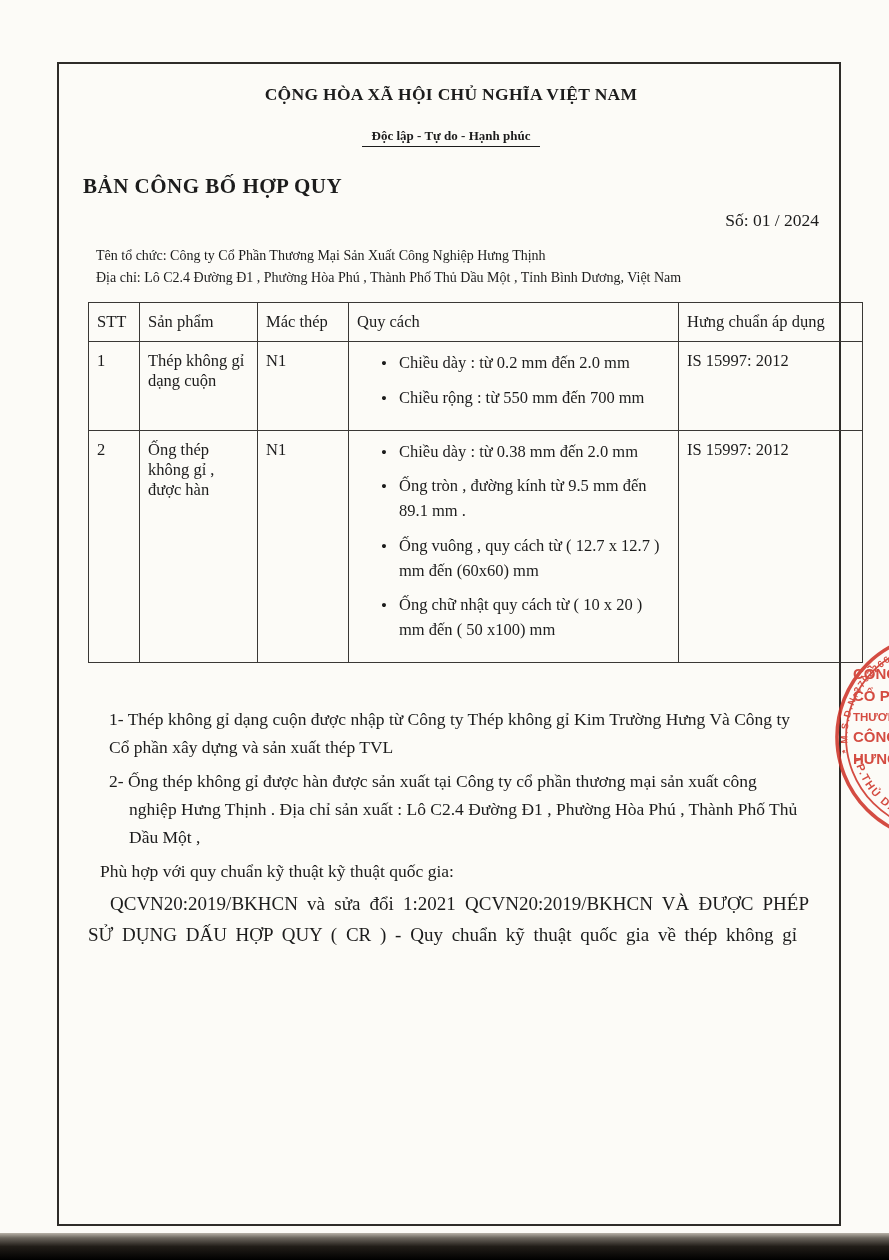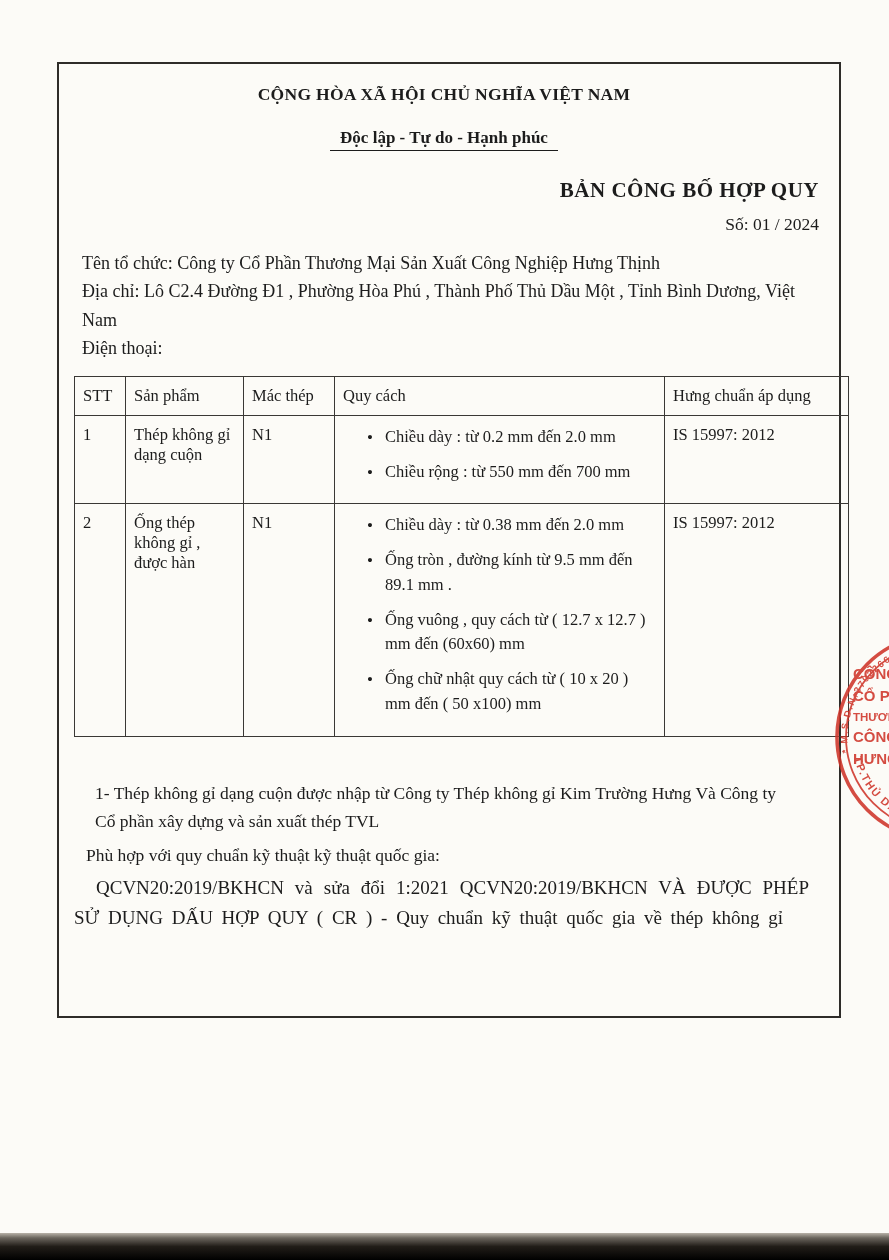--- a/index.html
+++ b/index.html
@@ -8,36 +8,36 @@
     width:889px;height:1260px;
     margin:0 auto;
     background:#fcfbf7;
     overflow:hidden;
     font-family:"Liberation Serif","DejaVu Serif",serif;
     color:#1c1c1c;
   }
   .frame{
     position:absolute;
     left:57px;top:62px;
-    width:784px;height:956px;
+    width:784px;height:1164px;
     border:2px solid #2e2c29;
     box-sizing:border-box;
-    padding:12px 20px 0 10px;
+    padding:12px 20px 0 24px;
   }
   .hdr{text-align:center;margin-top:8px;}
   .hdr-line1{font-weight:bold;font-size:17.5px;letter-spacing:.3px;}
   .hdr-line2{
     display:inline-block;
-    font-weight:bold;font-size:17px;
+    font-weight:bold;font-size:13px;
     margin-top:5px;padding:0 10px 2px 10px;
     border-bottom:1.6px solid #1c1c1c;
   }
-  .doc-title{text-align:right;font-weight:bold;font-size:21px;letter-spacing:.5px;margin-top:27px;}
+  .doc-title{text-align:left;font-weight:bold;font-size:21px;letter-spacing:.5px;margin-top:27px;}
   .doc-number{text-align:right;font-size:17.5px;margin-top:11px;}
-  .para{font-size:18px;line-height:1.58;margin:0;padding-left:13px;}
+  .para{font-size:14px;line-height:1.58;margin:0;padding-left:13px;}
   .para.first{margin-top:14px;}
   .para.indent{padding-left:20px;}
   .para b{font-weight:bold;}
   table.spec{
     border-collapse:collapse;
     margin:13px 0 0 5px;
     width:774px;
     table-layout:fixed;
     font-size:16.5px;
   }
@@ -90,21 +90,20 @@
     <div class="hdr">
       <div class="hdr-line1">CỘNG HÒA XÃ HỘI CHỦ NGHĨA VIỆT NAM</div><br>
       <div class="hdr-line2">Độc lập - Tự do - Hạnh phúc</div>
     </div>
 
     <div class="doc-title">BẢN CÔNG BỐ HỢP QUY</div>
     <div class="doc-number">Số: 01 / 2024</div>
 
     <p class="para first">Tên tổ chức: Công ty Cổ Phần Thương Mại Sản Xuất Công Nghiệp Hưng Thịnh</p>
     <p class="para">Địa chỉ: Lô C2.4 Đường Đ1 , Phường Hòa Phú , Thành Phố Thủ Dầu Một , Tỉnh Bình Dương, Việt Nam</p>
-    <p class="para">Điện thoại:</p>
 
     <table class="spec">
       <colgroup>
         <col class="c-stt">
           <col class="c-sp">
           <col class="c-mt">
           <col class="c-qc">
           <col class="c-tc">
       </colgroup>
       <thead>
@@ -141,20 +140,21 @@
               <li>Ống chữ nhật quy cách từ ( 10 x 20 ) mm đến ( 50 x100) mm</li>
             </ul>
           </td>
           <td>IS 15997: 2012</td>
         </tr>
       </tbody>
     </table>
 
     <div class="notes">
       <p class="note">1- Thép không gỉ dạng cuộn được nhập từ Công ty Thép không gỉ Kim Trường Hưng Và Công ty Cổ phần xây dựng và sản xuất thép TVL</p>
+      <p class="note hang">2- Ống thép không gỉ được hàn được sản xuất tại Công ty cổ phần thương mại sản xuất công nghiệp Hưng Thịnh . Địa chỉ sản xuất : Lô C2.4 Đường Đ1 , Phường Hòa Phú , Thành Phố Thủ Dầu Một ,</p>
       <p class="plainline">Phù hợp với quy chuẩn kỹ thuật kỹ thuật quốc gia:</p>
       <p class="final-just">QCVN20:2019/BKHCN và sửa đổi 1:2021 QCVN20:2019/BKHCN VÀ ĐƯỢC PHÉP SỬ DỤNG DẤU HỢP QUY ( CR ) -  Quy chuẩn kỹ thuật quốc gia về thép không gỉ</p>
     </div>
 
   </div>
 
   <svg class="stamp" width="230" height="240" viewBox="0 0 230 240">
     <defs>
       <path id="arcTop" d="M 25,142 A 90,90 0 0 1 112,31"></path>
       <path id="arcBottom" d="M 27,128 A 89,89 0 0 0 112,209"></path>

